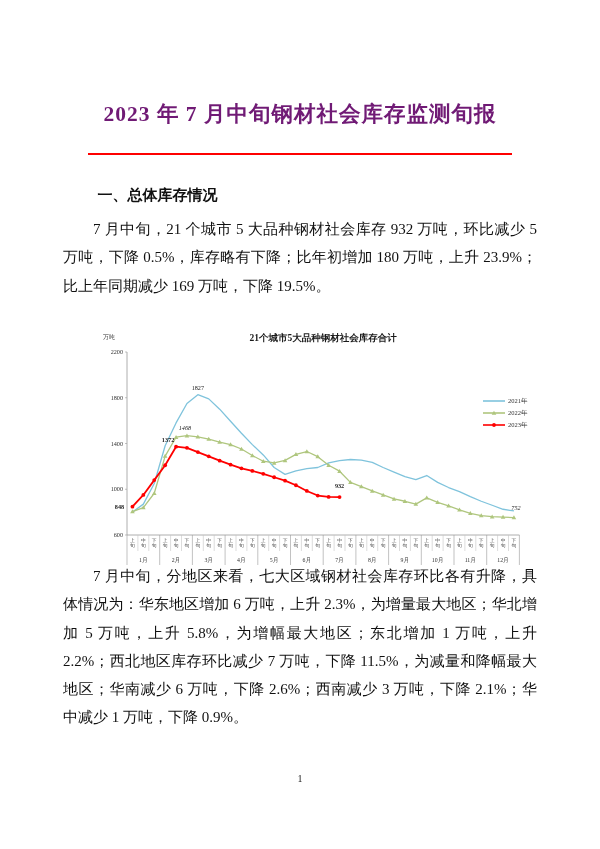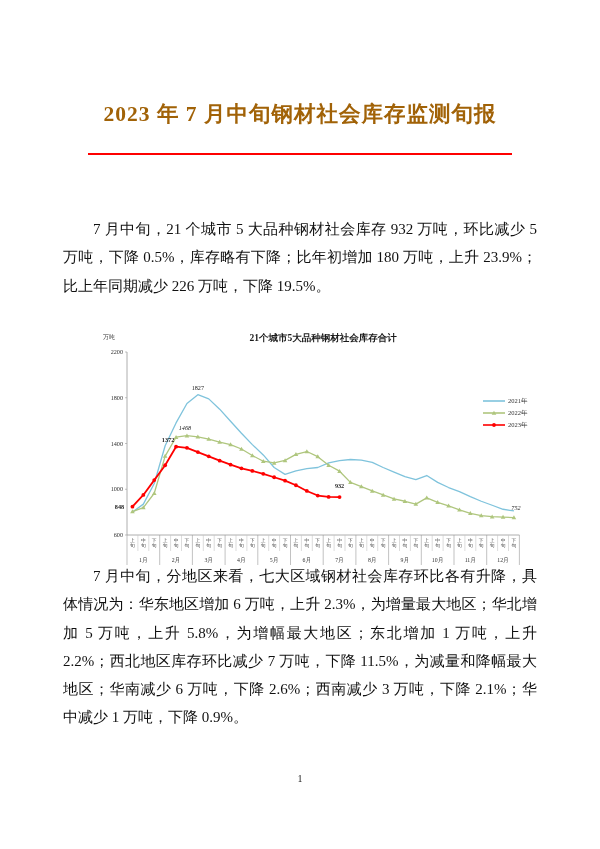--- a/index.html
+++ b/index.html
@@ -51,26 +51,27 @@
     text-align:center;
     font-size:10px;
     color:#222;
   }
 </style>
 </head>
 <body>
 
 <div class="page">
 
-  <h1 class="doc-title" style="color: #a16207;">2023 年 7 月中旬钢材社会库存监测旬报</h1>
+  <h1 class="doc-title" style="color: #701a75;">2023 年 7 月中旬钢材社会库存监测旬报</h1>
 
   <div class="title-rule" style="background: rgb(254, 0, 0);"></div>
 
-
-  <p class="body-para" id="para1">7 月中旬，21 个城市 5 大品种钢材社会库存 932 万吨，环比减少 5 万吨，下降 0.5%，库存略有下降；比年初增加 180 万吨，上升 23.9%；比上年同期减少 226 万吨，下降 19.5%。</p>
+  <h2 class="section-heading">一、总体库存情况</h2>
+
+  <p class="body-para" id="para1">7 月中旬，21 个城市 5 大品种钢材社会库存 932 万吨，环比减少 5 万吨，下降 0.5%，库存略有下降；比年初增加 180 万吨，上升 23.9%；比上年同期减少 169 万吨，下降 19.5%。</p>
 
   <figure class="chart-wrap">
     <svg id="chart-svg" width="460" height="246" viewBox="0 0 460 246" xmlns="http://www.w3.org/2000/svg">
         <text x="222.20000000000002" y="13" font-size="9.5" fill="#1a1a1a" font-family="&quot;Liberation Serif&quot;,&quot;DejaVu Serif&quot;,serif" text-anchor="middle" font-weight="bold">21个城市5大品种钢材社会库存合计</text>
         <text x="2" y="11" font-size="6" fill="#333" font-family="&quot;Liberation Serif&quot;,&quot;DejaVu Serif&quot;,serif" text-anchor="start">万吨</text>
         <line x1="26" y1="24" x2="26" y2="207" stroke="#999" stroke-width="0.8"></line>
         <line x1="26" y1="207" x2="418.40000000000003" y2="207" stroke="#999" stroke-width="0.8"></line>
         <text x="22" y="209" font-size="6.2" fill="#333" font-family="&quot;Liberation Serif&quot;,&quot;DejaVu Serif&quot;,serif" text-anchor="end">600</text>
         <line x1="24" y1="207" x2="26" y2="207" stroke="#999" stroke-width="0.6"></line>
         <text x="22" y="163.25" font-size="6.2" fill="#333" font-family="&quot;Liberation Serif&quot;,&quot;DejaVu Serif&quot;,serif" text-anchor="end">1000</text>

